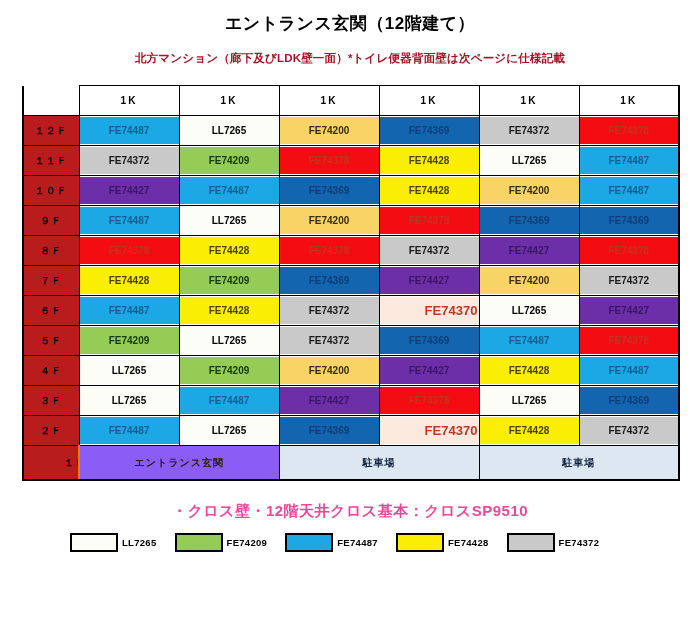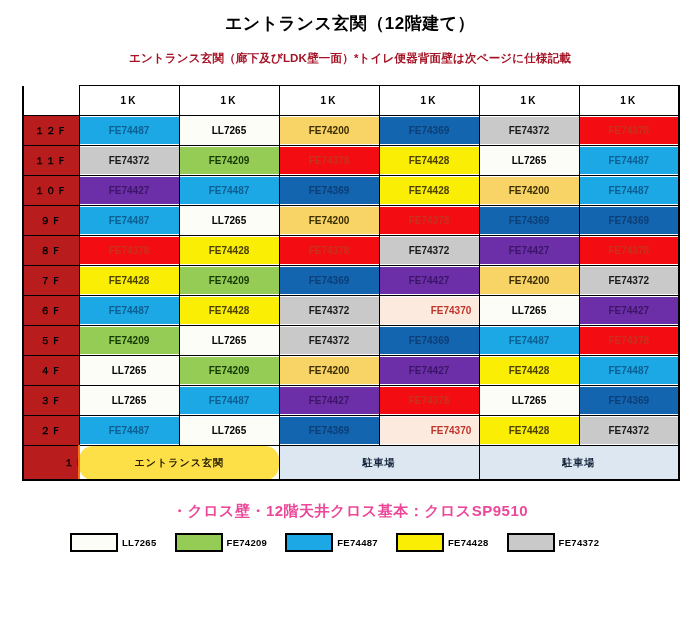--- a/index.html
+++ b/index.html
@@ -86,21 +86,21 @@
     display: flex;
     align-items: center;
     justify-content: center;
     height: 27px;
     margin: 0;
     box-sizing: border-box;
   }
   .cell span { display: block; line-height: 1; }
 
   
-  .cell.big span { font-size: 10px; font-weight: 700; margin-left: 44px; }
+  .cell.big span { font-size: 13px; font-weight: 700; margin-left: 44px; }
 
   
   td.span-cell {
     font-weight: 700;
     font-size: 10.5px;
     letter-spacing: 1px;
   }
   tr.ground td { height: 33px; }
   tr.ground td.floor { border-right: 2px solid #f97316; padding-left: 40px; }
 
@@ -155,21 +155,21 @@
     color: #000000;
     margin-left: 4px;
     letter-spacing: 0.3px;
   }
 </style>
 </head>
 <body>
 
 <h1 id="page-title">エントランス玄関（12階建て）</h1>
 
-<div id="subtitle">エントランス玄関（廊下及びLDK壁一面）*トイレ便器背面壁は次ページに仕様記載</div>
+<div id="subtitle">北方マンション（廊下及びLDK壁一面）*トイレ便器背面壁は次ページに仕様記載</div>
 
 <div id="grid-wrap">
   <table class="grid">
     <colgroup id="grid-cols">
         <col class="floorcol">
         <col class="unitcol">
         <col class="unitcol">
         <col class="unitcol">
         <col class="unitcol">
         <col class="unitcol">
@@ -545,21 +545,21 @@
             </div>
           </td>
           <td>
             <div class="cell" style="background: rgb(201, 201, 201); color: rgb(26, 26, 26);">
               <span>FE74372</span>
             </div>
           </td>
         </tr>
         <tr class="ground">
           <td class="floor">１Ｆ</td>
-          <td class="span-cell" colspan="2" style="background: #fde047; color: rgb(42, 32, 0); border-radius: 14px;">エントランス玄関</td>
+          <td class="span-cell" colspan="2" style="background: #8b5cf6; color: rgb(42, 32, 0);">エントランス玄関</td>
           <td class="span-cell" colspan="2" style="background: rgb(220, 231, 241); color: rgb(17, 34, 58);">駐車場</td>
           <td class="span-cell" colspan="2" style="background: rgb(220, 231, 241); color: rgb(17, 34, 58);">駐車場</td>
         </tr>
       </tbody>
   </table>
 </div>
 
 <div id="footer-note">・クロス壁・12階天井クロス基本：クロスSP9510</div>
 
 <div id="legend">

